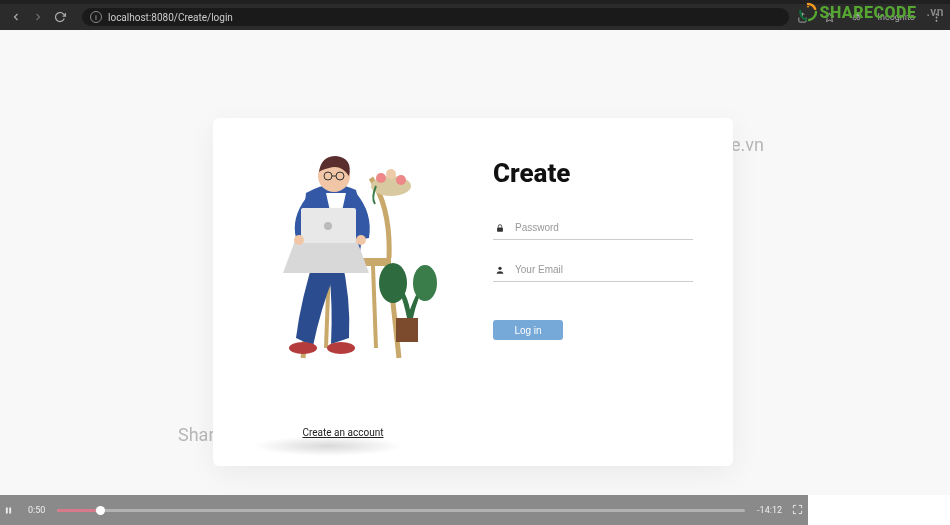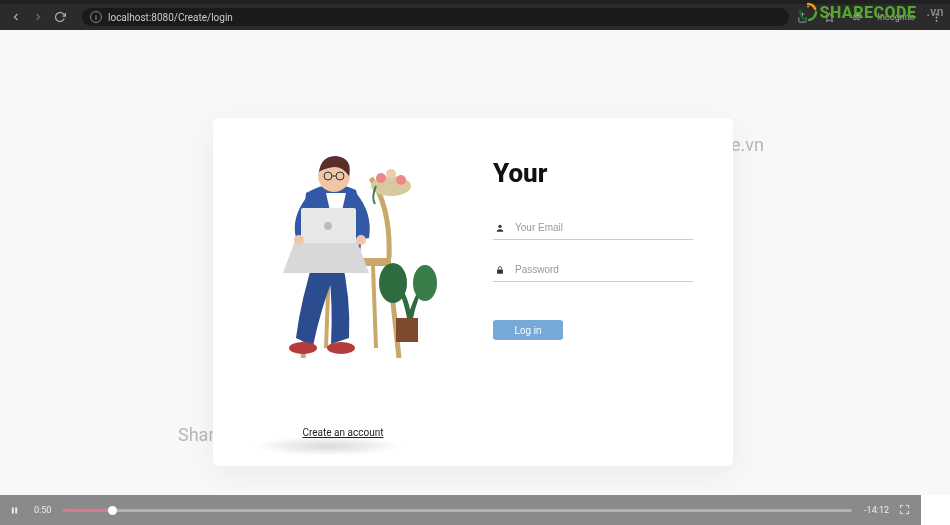--- a/index.html
+++ b/index.html
@@ -41,21 +41,21 @@
 .wm2 { left: 178px; top: 394px; }
 .wm-copy { position: absolute; left: 50%; transform: translateX(-50%); bottom: 4px; color: #aaa; font-size: 15px; text-shadow: 0 1px 1px rgba(255,255,255,0.5); }
 
 
 .sc-logo { position: absolute; right: 6px; top: 2px; font-weight: 800; font-size: 16px; letter-spacing: 0.5px; display: flex; align-items: center; z-index: 100; }
 .sc-logo .ring { width: 20px; height: 20px; margin-right: 2px; }
 .sc-logo .txt1 { color: #55a731; }
 .sc-logo .txt2 { color: #888; font-size: 12px; font-weight: 600; margin-left: 10px; }
 
 
-.player { position: absolute; left: 0; bottom: 0; width: 921px; height: 30px; background: #8a8a8a; display: flex; align-items: center; padding: 0 10px; color: #eee; font-size: 9px; }
+.player { position: absolute; left: 0; bottom: 0; width: 808px; height: 30px; background: #8a8a8a; display: flex; align-items: center; padding: 0 4px; color: #eee; font-size: 9px; }
 .play-btn { width: 12px; height: 12px; margin-right: 12px; display: flex; align-items: center; cursor: pointer; }
 .time-cur { margin-right: 12px; }
 .progress { flex: 1; height: 3px; background: rgba(255,255,255,0.35); border-radius: 2px; position: relative; margin-right: 12px; }
 .progress-fill { position: absolute; left: 0; top: 0; height: 3px; width: 5.6%; background: #d97a8a; border-radius: 2px; }
 .progress-thumb { position: absolute; left: 5.6%; top: -3px; width: 9px; height: 9px; background: #fff; border-radius: 50%; }
 .time-rem { margin-right: 10px; }
 .fs-btn { width: 12px; height: 12px; cursor: pointer; }
 </style>
 </head>
 <body>
@@ -175,42 +175,42 @@
           <circle cx="87" cy="38" r="4" fill="none" stroke="#333" stroke-width="1"></circle>
           <circle cx="99" cy="38" r="4" fill="none" stroke="#333" stroke-width="1"></circle>
           <line x1="91" y1="38" x2="95" y2="38" stroke="#333" stroke-width="1"></line>
         </svg>
       </div>
       <div class="shadow-oval"></div>
       <a class="create-link" href="#">Create an account</a>
     </div>
 
     <div class="card-right">
-      <h1 class="login-title">Your</h1>
+      <h1 class="login-title">Create</h1>
+
+      <div class="field">
+        <span class="field-icon">
+          <svg width="10" height="10" viewBox="0 0 24 24" fill="currentColor">
+              <rect x="5" y="11" width="14" height="10" rx="2"></rect>
+              <path d="M8 11V8a4 4 0 0 1 8 0v3" fill="none" stroke="currentColor" stroke-width="2"></path>
+            </svg>
+        </span>
+        <input class="field-input" type="password" placeholder="Password" style="">
+      </div>
 
       <div class="field">
         <span class="field-icon">
           <svg width="10" height="10" viewBox="0 0 24 24" fill="currentColor">
               <circle cx="12" cy="8" r="4"></circle>
               <path d="M4 21c0-4 4-6 8-6s8 2 8 6Z"></path>
             </svg>
         </span>
         <input class="field-input" type="text" placeholder="Your Email" style="">
       </div>
 
-      <div class="field">
-        <span class="field-icon">
-          <svg width="10" height="10" viewBox="0 0 24 24" fill="currentColor">
-              <rect x="5" y="11" width="14" height="10" rx="2"></rect>
-              <path d="M8 11V8a4 4 0 0 1 8 0v3" fill="none" stroke="currentColor" stroke-width="2"></path>
-            </svg>
-        </span>
-        <input class="field-input" type="password" placeholder="Password" style="">
-      </div>
-
       <button class="login-btn">Log in</button>
     </div>
   </div>
 </div>
 
 <div class="player">
   <div class="play-btn">
     <svg width="9" height="9" viewBox="0 0 24 24" fill="#eee">
         <rect x="5" y="4" width="5" height="16"></rect>
         <rect x="14" y="4" width="5" height="16"></rect>

